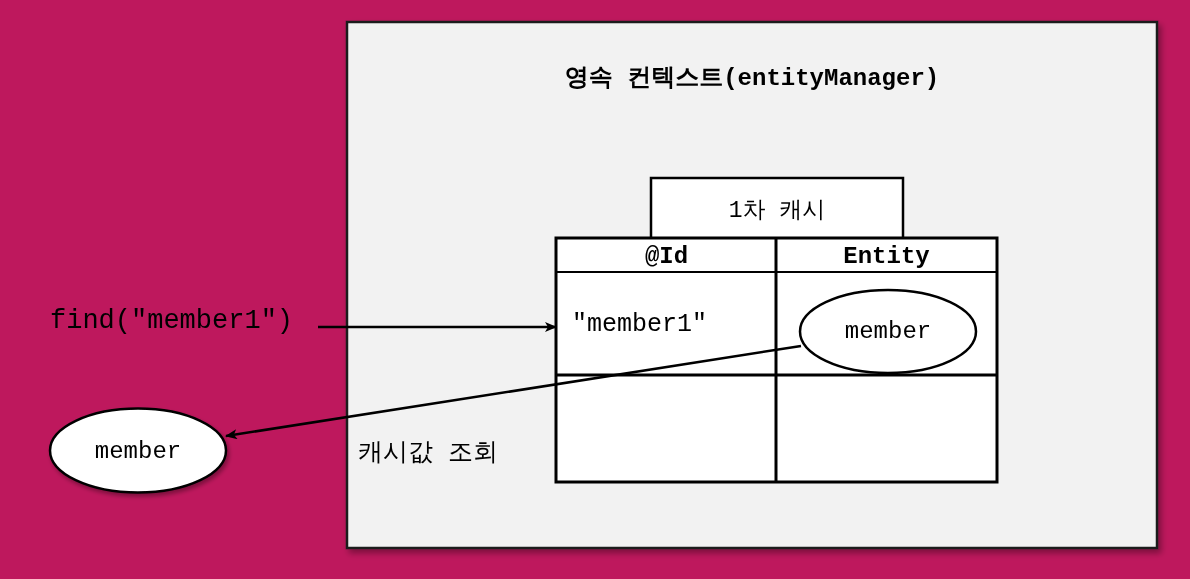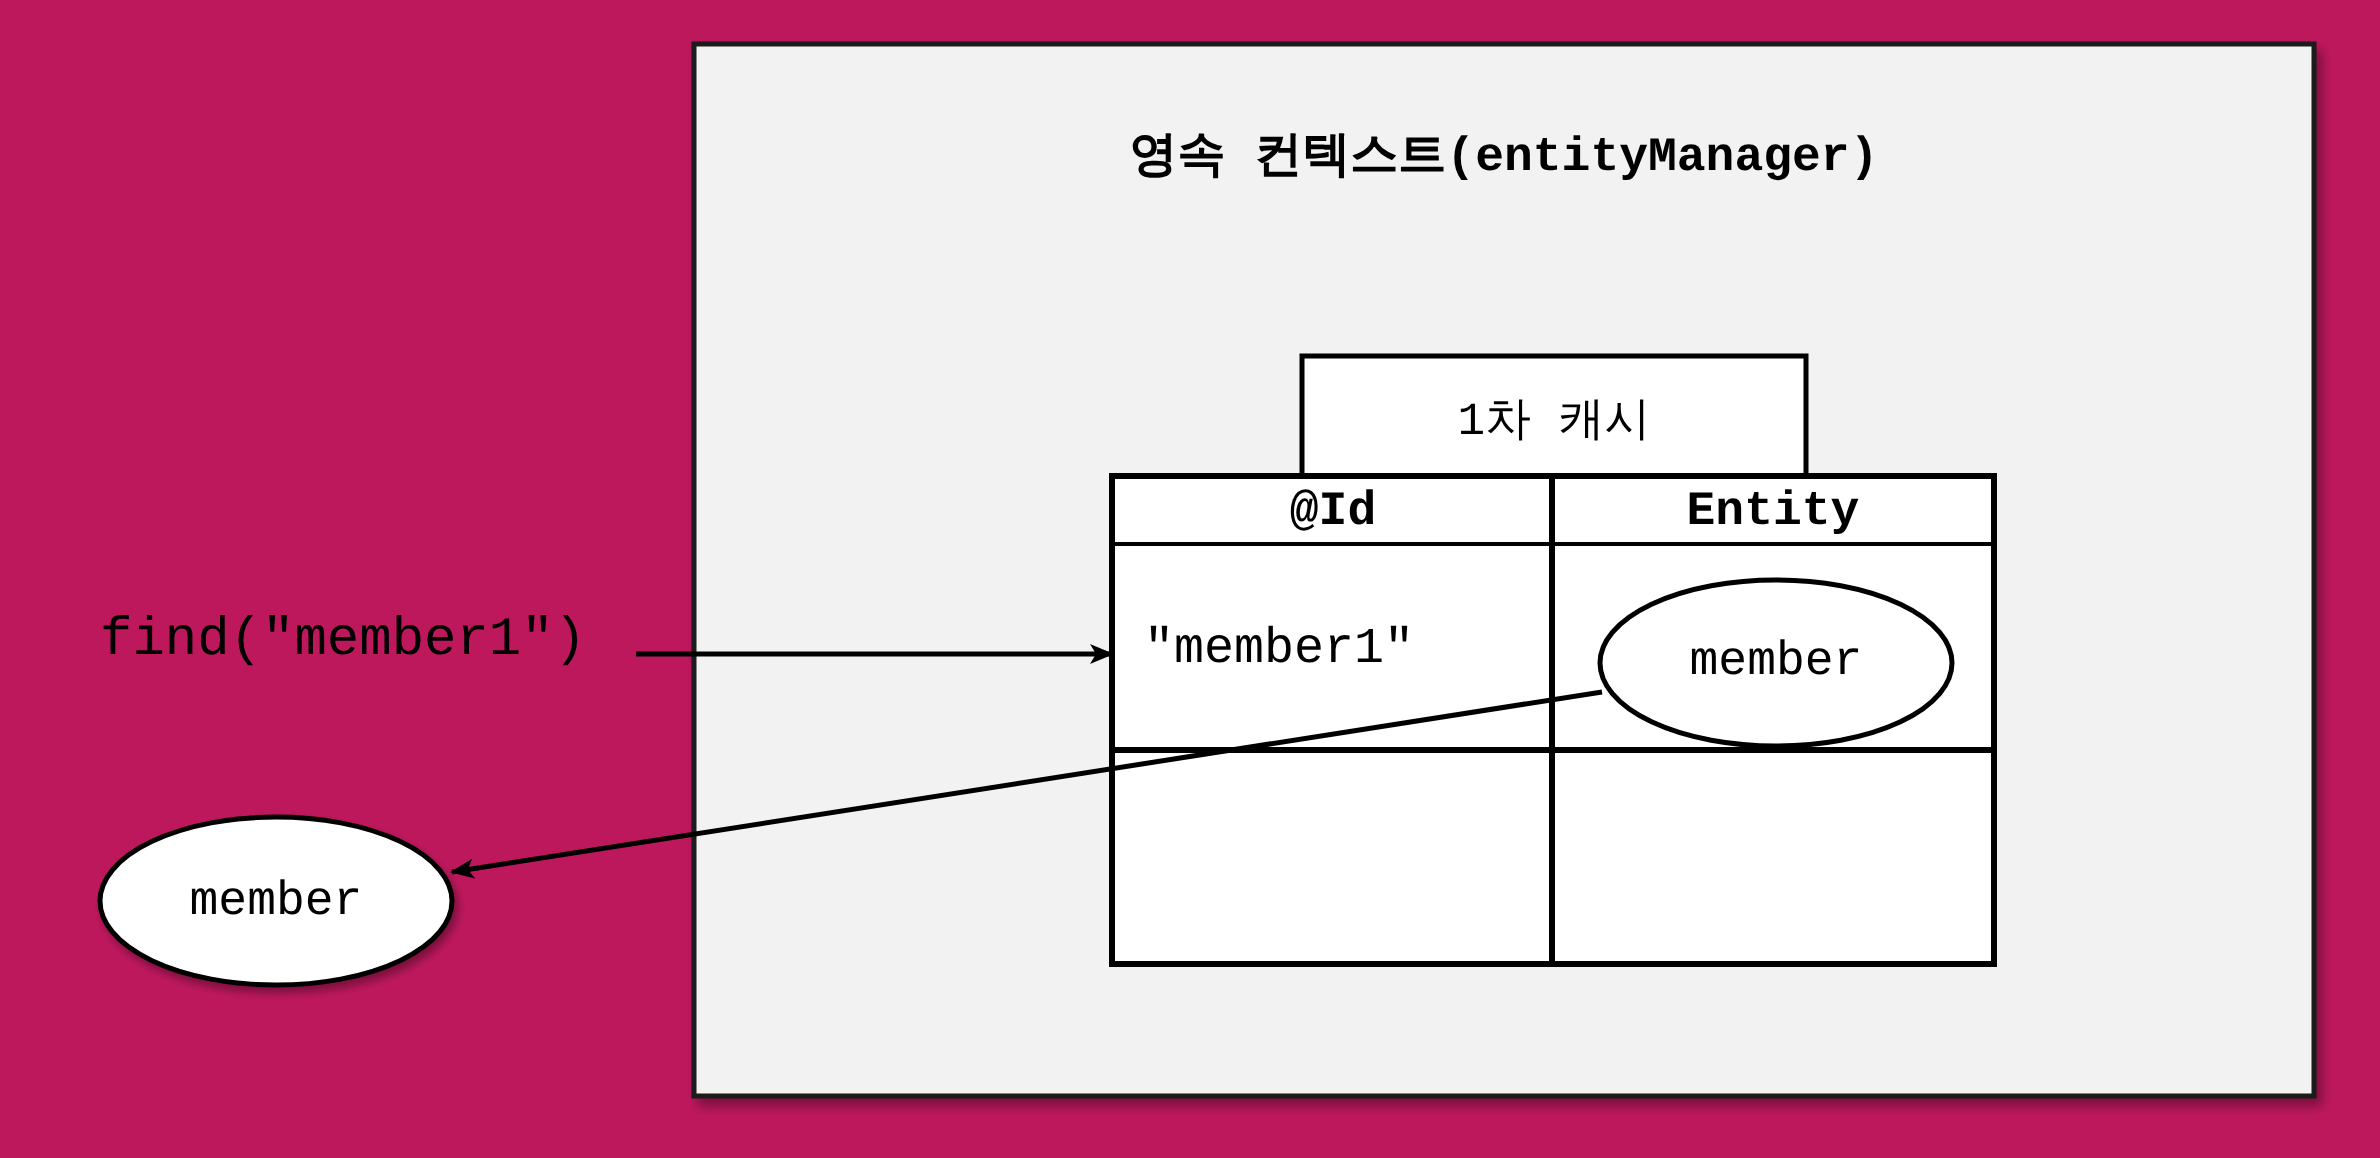--- a/index.html
+++ b/index.html
@@ -159,14 +159,15 @@
   <div class="center-txt" id="th-id">@Id</div>
 
   <div class="txt" id="cell-id-1">"member1"</div>
 
   <div class="center-txt" id="entity-ellipse-label">member</div>
 
   <div class="center-txt" id="result-ellipse-label">member</div>
 
   <div class="txt" id="find-label">find("member1")</div>
 
+  <div class="txt" id="lookup-label">캐시값 조회</div>
 
 </div>
 
 </body></html>

